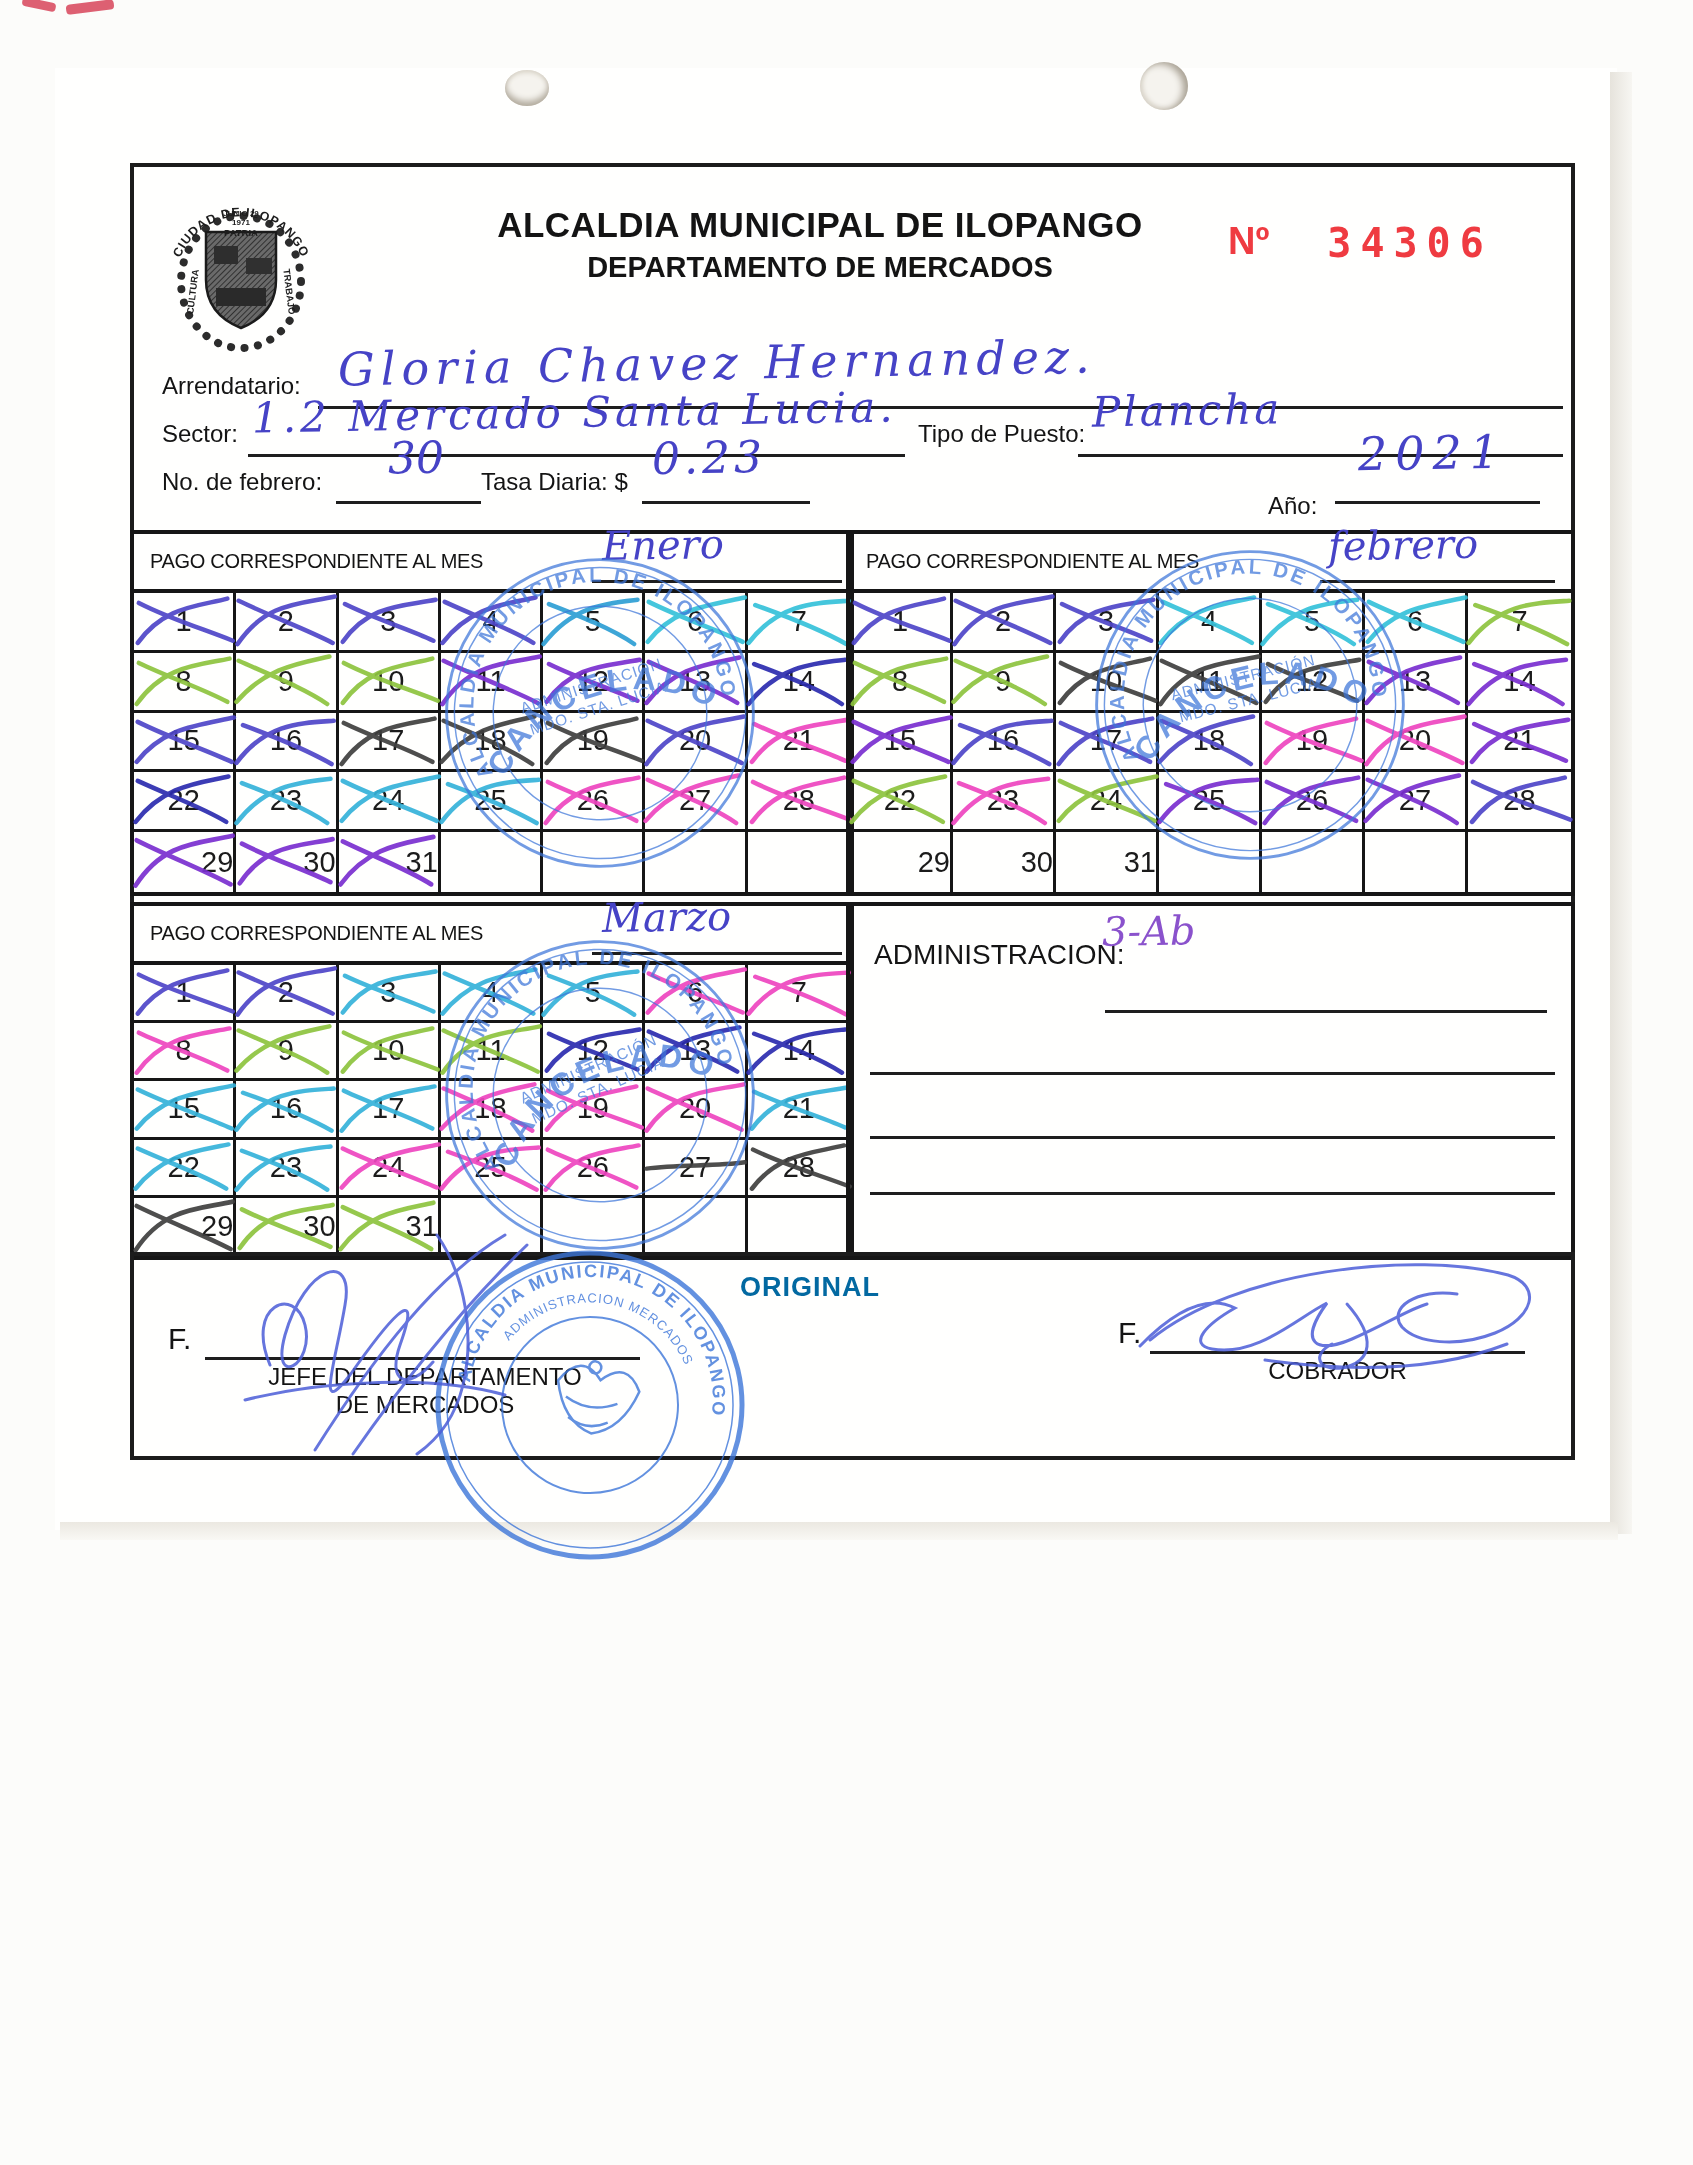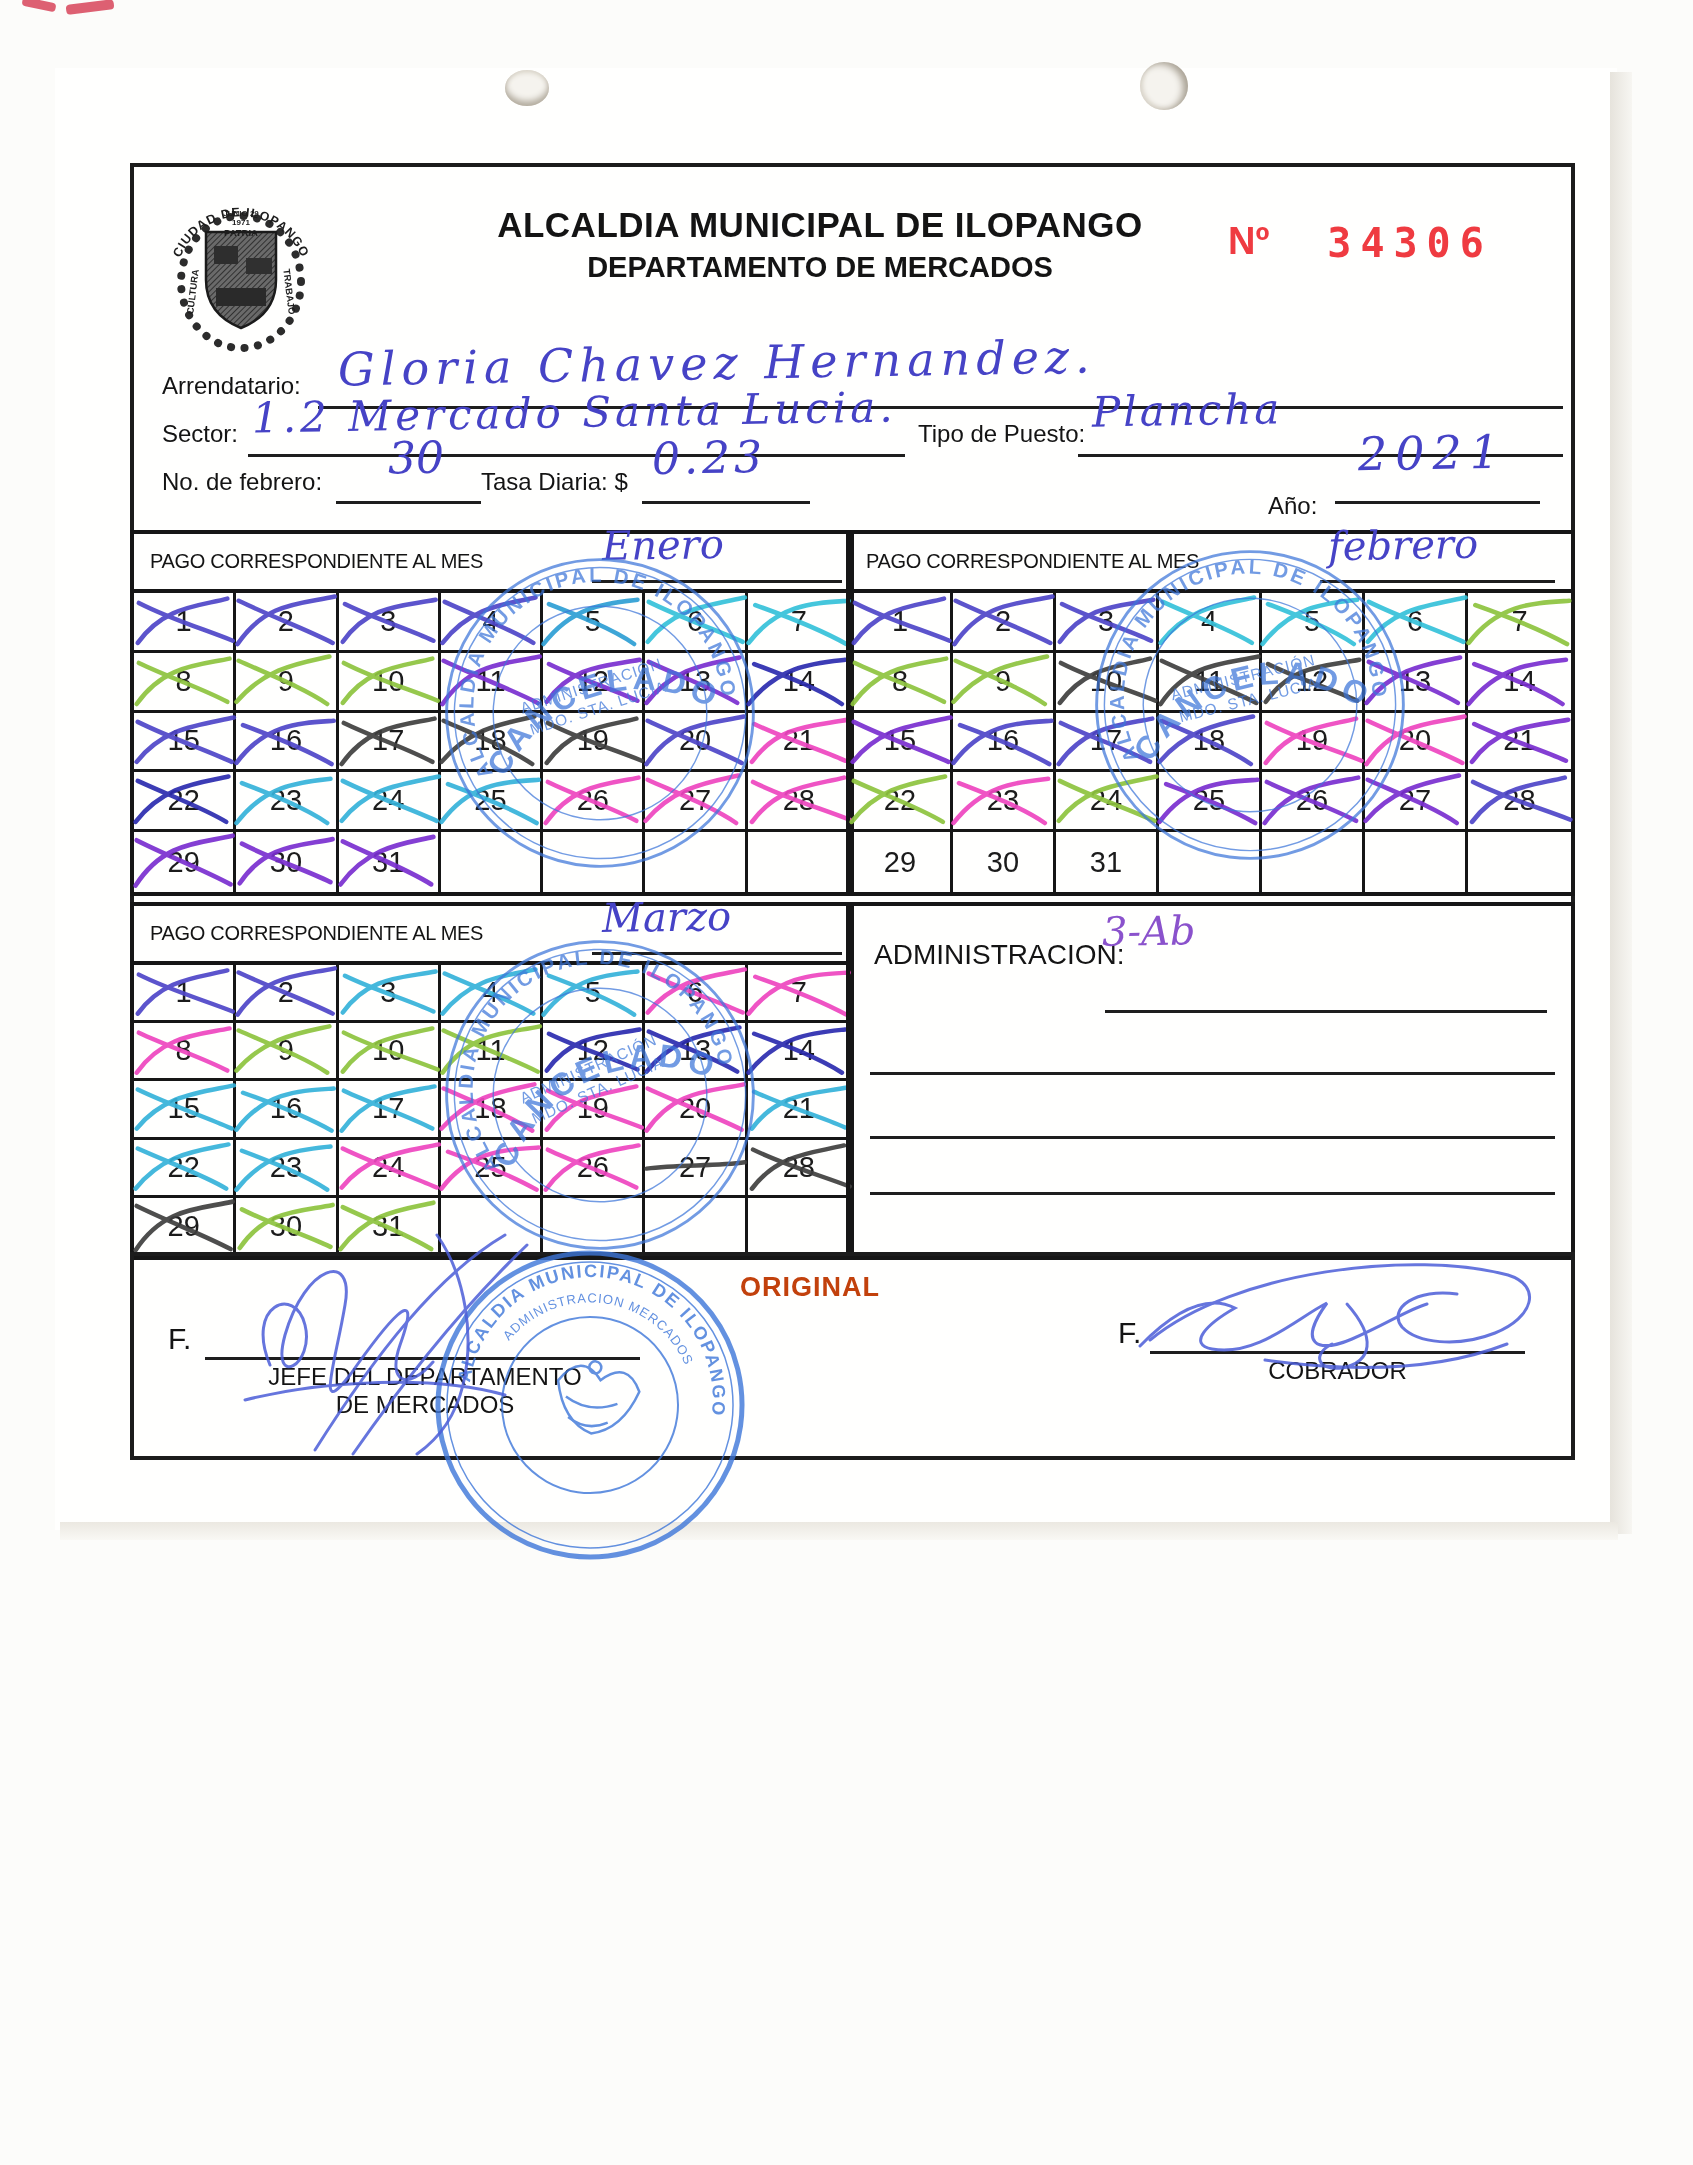--- a/index.html
+++ b/index.html
@@ -22,28 +22,28 @@
   .rule{height:3px;background:#1e1e1e;}
   .hw{font-family:"DejaVu Serif",serif;font-style:italic;color:#4643c6;white-space:nowrap;transform:rotate(-1deg);}
   .calbox{border:4px solid #161616;background:transparent;}
   .cal-head{position:absolute;left:0;top:0;right:0;height:55px;border-bottom:4px solid #161616;}
   .cal-label{position:absolute;left:16px;top:16px;font-size:20px;letter-spacing:-.3px;}
   .cal-month{position:absolute;left:468px;top:-12px;font-size:40px;}
   .cal-month-line{position:absolute;left:458px;top:46px;width:250px;height:3px;background:#1e1e1e;}
   .cal-grid{position:absolute;left:0;right:0;top:59px;bottom:0;display:grid;grid-template-columns:repeat(7,1fr);grid-template-rows:repeat(5,1fr);}
   .cal-cell{position:relative;border-right:3px solid #161616;border-bottom:3px solid #161616;display:flex;align-items:center;justify-content:center;}
   .cal-cell:nth-child(7n){border-right:none;}
-  .cal-cell:nth-child(n+29){border-bottom:none;}
+  .cal-cell:nth-child(n+29){border-bottom:none;justify-content:flex-end;}
   .day-num{font-size:29px;color:#1b1b1b;}
   .xmark{position:absolute;left:-5px;top:-3px;width:calc(100% + 10px);height:calc(100% + 8px);overflow:visible;opacity:.92;}
   .obs-label{left:24px;top:33px;font-size:28px;position:absolute;}
   .obs-hw{position:absolute;left:252px;top:2px;font-size:40px;color:#8a52cc;}
   .obs-line{position:absolute;height:3px;background:#1e1e1e;}
   .sigbox{left:130px;top:1252px;width:1437px;height:200px;border:4px solid #1c1c1c;}
-  .original{left:695px;top:1272px;width:230px;text-align:center;font-size:27px;font-weight:bold;color:#c2410c;letter-spacing:1px;}
+  .original{left:695px;top:1272px;width:230px;text-align:center;font-size:27px;font-weight:bold;color:#0369a1;letter-spacing:1px;}
   .fsig{font-size:30px;}
   .caption{font-size:24px;text-align:center;}
   .stamp{position:absolute;overflow:visible;opacity:.72;}
   .stamp text{fill:#3d76d9;font-family:"Liberation Sans",sans-serif;}
   .st-arc{font-size:21px;font-weight:bold;letter-spacing:3px;}
   .st-line{font-size:16px;text-anchor:middle;letter-spacing:1px;}
   .st-big{font-size:33px;font-weight:bold;letter-spacing:5px;}
   .sigsvg{position:absolute;overflow:visible;}
   .logo-svg{position:absolute;left:156px;top:180px;width:170px;height:180px;}
   .logo-svg text{fill:#1d1d1d;font-family:"Liberation Sans",sans-serif;font-weight:bold;}

